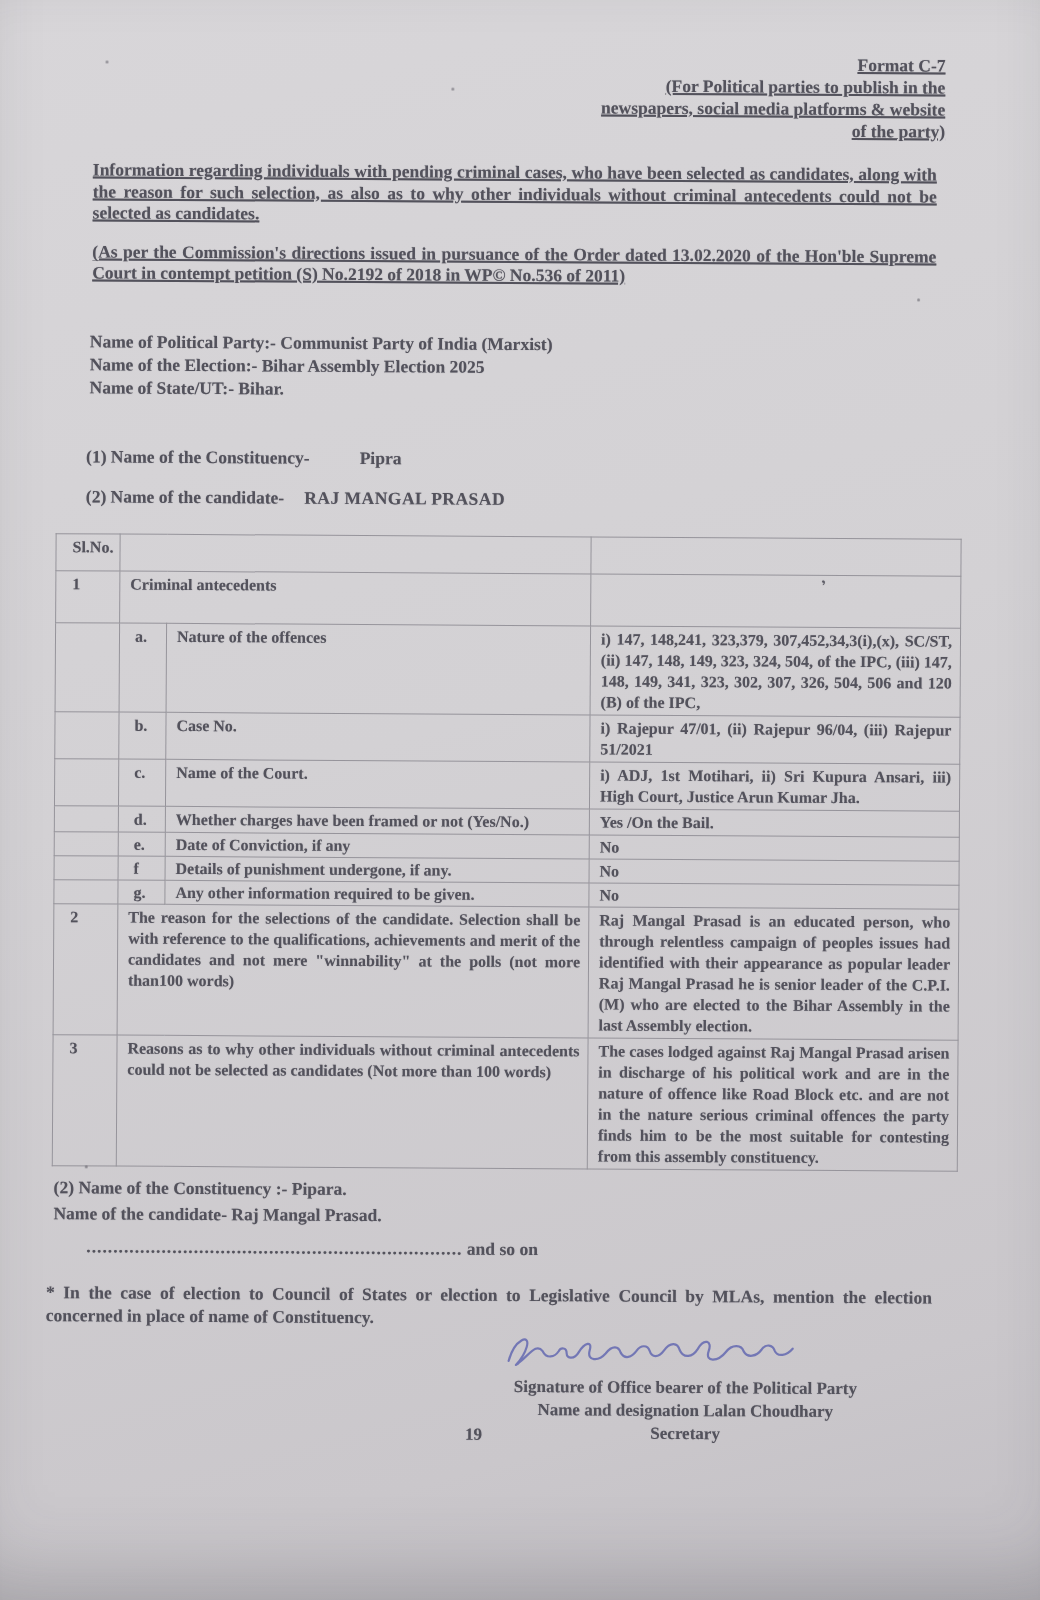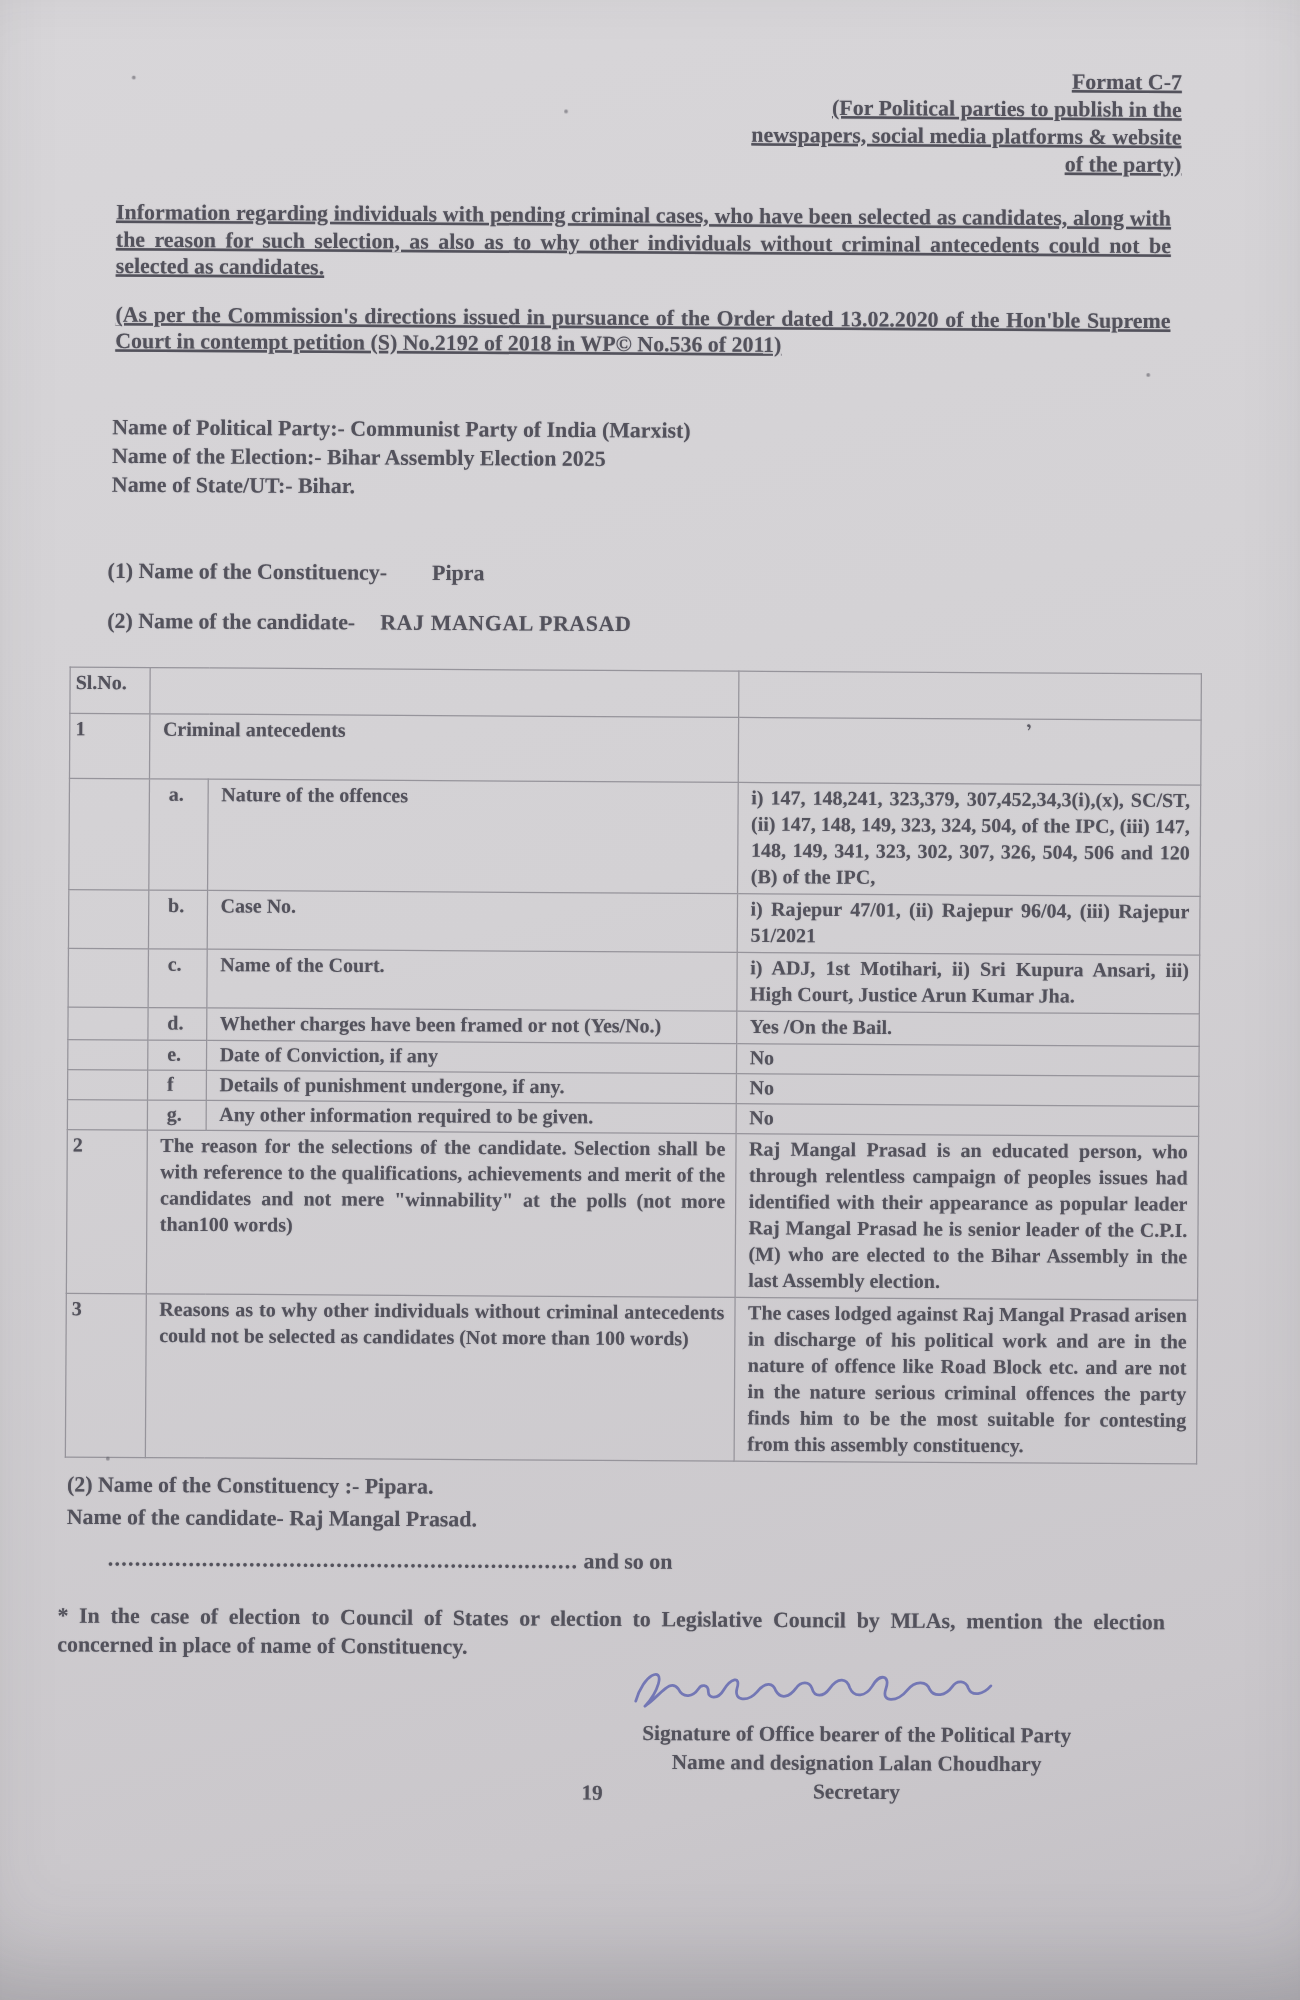--- a/index.html
+++ b/index.html
@@ -20,27 +20,27 @@
   .vignette{position:absolute;inset:0;pointer-events:none;
     box-shadow:inset 0 -60px 80px -40px rgba(62,60,68,0.28), inset 0 30px 60px -50px rgba(62,60,68,0.10);}
   .hdr{margin:52px 98px 0 0;text-align:right;font-size:17.5px;line-height:22px;}
   .hdr div{text-decoration:underline;text-decoration-thickness:1.5px;}
   .para{margin:22px 106px 0 90px;font-size:17.5px;line-height:21.5px;text-align:justify;
     text-decoration:underline;text-decoration-thickness:1.5px;}
   .para.second{margin-top:17px;}
   .partyinfo{margin:46px 80px 0 88px;font-size:17.5px;line-height:23px;}
   .fieldline{margin:47px 0 0 85px;font-size:17.5px;}
   .fieldline.cand{margin-top:19px;}
-  .fieldline .val{margin-left:36px;}
+  .fieldline .val{margin-left:50px;}
   .fieldline.cand .val{margin-left:20px;letter-spacing:0.5px;}
   table{border-collapse:collapse;margin:26px 0 0 55px;width:905px;table-layout:fixed;
     font-size:16px;line-height:21px;}
   td{border:1px solid #96949b;vertical-align:top;padding:2px 8px 2px 10px;}
   col.c-sl{width:64px;} col.c-letter{width:47px;} col.c-label{width:424px;} col.c-val{width:370px;}
-  td.sl{padding-left:4px;}
+  td.sl{padding-left:16px;}
   td.letter{padding-left:15px;}
   .just{text-align:justify;}
   tr.hdr-row td{height:32px;}
   tr.crim td{padding-bottom:28px;}
   tr.compact td{padding-top:1px;padding-bottom:1px;}
   .footer-block{margin:8px 0 0 57px;font-size:17.5px;line-height:26px;}
   .dotline{margin:10px 0 0 90px;font-size:17.5px;}
   .dots{letter-spacing:1px;}
   .footnote{margin:24px 104px 0 50px;font-size:17.5px;line-height:23.5px;text-align:justify;}
   .sig-area{position:relative;height:170px;margin-top:2px;}

